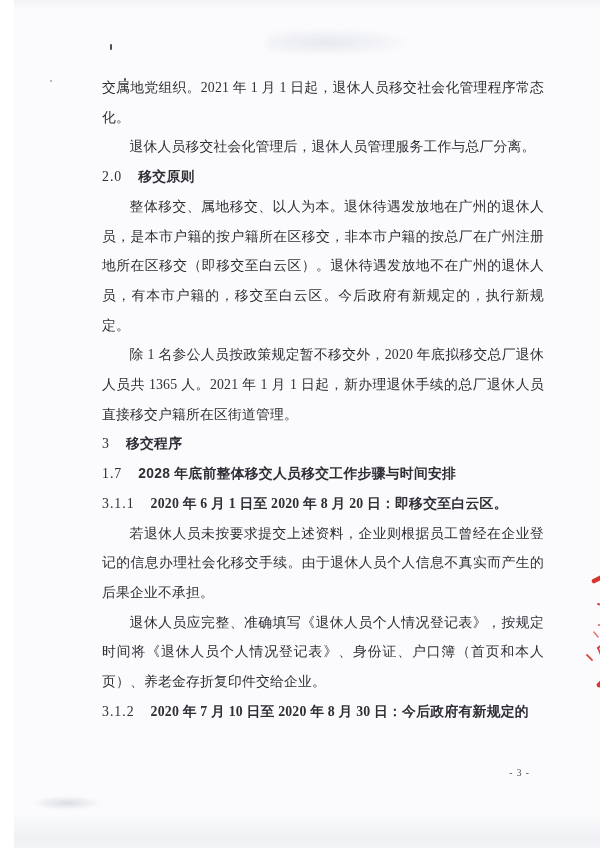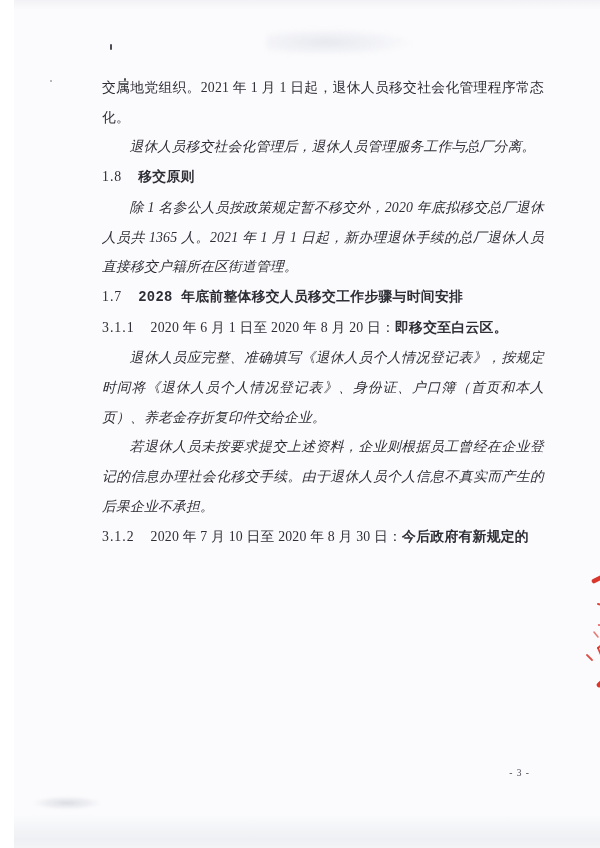--- a/index.html
+++ b/index.html
@@ -27,30 +27,30 @@
     text-align: justify;
     text-justify: inter-character;
     letter-spacing: 0.2px;
   }
   .content p, .content h3 {
     margin: 0; padding: 0;
     font-size: 13.8px;
     font-weight: normal;
     line-height: 29.7px;
   }
-  .ind { text-indent: 2em; font-style: italic; }
+  .ind { text-indent: 2em; }
   .hd  { text-align: left; white-space: nowrap; }
   .num {
     font-family: "Liberation Serif", "DejaVu Serif", serif;
     margin-right: 16px;
     letter-spacing: 1px;
   }
-  .hp  { font-family: "Liberation Serif", "DejaVu Serif", serif; }
+  .hp  { font-family: "Liberation Serif", "DejaVu Serif", serif; font-weight: bold; }
   .ht  {
-    font-family: Liberation Mono, monospace;
+    font-family: Liberation Sans, sans-serif;
     font-weight: 700;
     letter-spacing: 0.3px;
   }
   .pageno {
     position: absolute;
     top: 768px; right: 84px;
     font-size: 9.5px;
     letter-spacing: 1px;
     color: #4a4a52;
   }
@@ -83,34 +83,36 @@
   <div class="speck s2"></div>
   <div class="speck s3"></div>
   <div class="shadow-blob"></div>
 
   <main class="content">
 
     <p>交属地党组织。2021 年 1 月 1 日起，退休人员移交社会化管理程序常态化。</p>
 
     <p class="ind">退休人员移交社会化管理后，退休人员管理服务工作与总厂分离。</p>
 
-    <h3 class="hd"><span class="num">1.8</span><span class="ht">移交原则</span></h3>
+    <h3 class="hd"><span class="num">2.0</span><span class="ht">移交原则</span></h3>
 
+    <p class="ind">整体移交、属地移交、以人为本。退休待遇发放地在广州的退休人员，是本市户籍的按户籍所在区移交，非本市户籍的按总厂在广州注册地所在区移交（即移交至白云区）。退休待遇发放地不在广州的退休人员，有本市户籍的，移交至白云区。今后政府有新规定的，执行新规定。</p>
 
 
     <p class="ind">除 1 名参公人员按政策规定暂不移交外，2020 年底拟移交总厂退休人员共 1365 人。2021 年 1 月 1 日起，新办理退休手续的总厂退休人员直接移交户籍所在区街道管理。</p>
 
+    <h3 class="hd"><span class="num">3</span><span class="ht">移交程序</span></h3>
 
     <h3 class="hd"><span class="num">1.7</span><span class="ht">2028 年底前整体移交人员移交工作步骤与时间安排</span></h3>
 
     <h3 class="hd"><span class="num">3.1.1</span><span class="hp">2020 年 6 月 1 日至 2020 年 8 月 20 日：</span><span class="ht">即移交至白云区。</span></h3>
 
+    <p class="ind">若退休人员未按要求提交上述资料，企业则根据员工曾经在企业登记的信息办理社会化移交手续。由于退休人员个人信息不真实而产生的后果企业不承担。</p>
+
     <p class="ind">退休人员应完整、准确填写《退休人员个人情况登记表》，按规定时间将《退休人员个人情况登记表》、身份证、户口簿（首页和本人页）、养老金存折复印件交给企业。</p>
-
-    <p class="ind">若退休人员未按要求提交上述资料，企业则根据员工曾经在企业登记的信息办理社会化移交手续。由于退休人员个人信息不真实而产生的后果企业不承担。</p>
 
     <h3 class="hd"><span class="num">3.1.2</span><span class="hp">2020 年 7 月 10 日至 2020 年 8 月 30 日：</span><span class="ht">今后政府有新规定的</span></h3>
 
   </main>
 
   <div class="pageno">- 3 -</div>
 
   <svg class="redink" width="60" height="160" viewBox="0 0 60 160">
     <g stroke="#d5261b" fill="none" stroke-linecap="round">
       <path d="M40,41 L60,31" stroke-width="4.6" opacity="0.92"></path>

